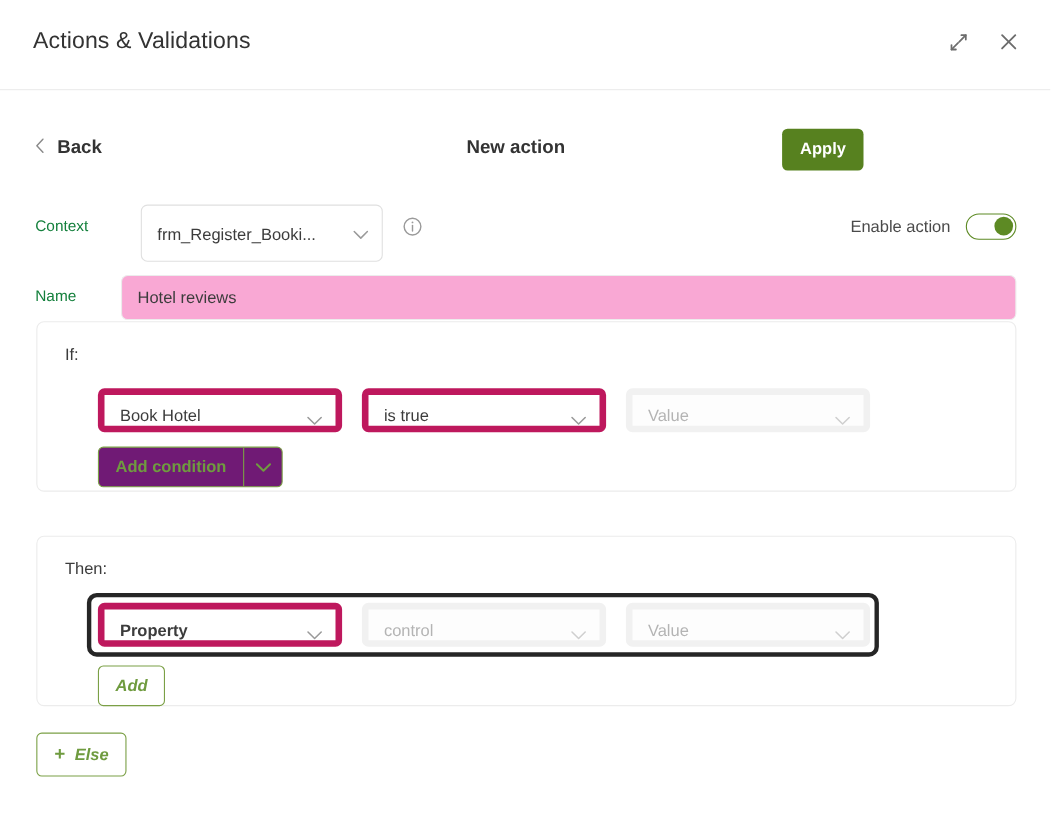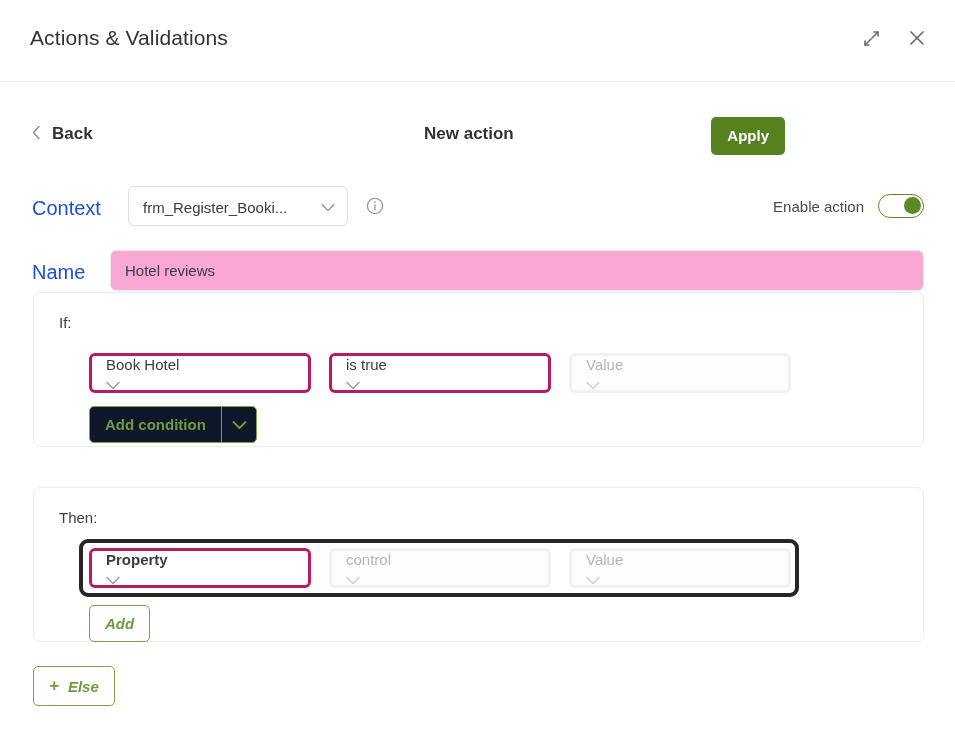--- a/index.html
+++ b/index.html
@@ -107,34 +107,34 @@
 
   
   .context-row {
     position: absolute;
     left: 0;
     top: 186px;
     width: 955px;
     height: 40px;
   }
   .field-label {
-    font-size: 20px;
-    color: #1d4ed8;
+    font-size: 14px;
+    color: #15803d;
   }
   .context-label {
     position: absolute;
     left: 32px;
     top: 11px;
   }
   .context-select {
     position: absolute;
     left: 128px;
     top: 0;
     width: 220px;
-    height: 40px;
+    height: 52px;
     box-sizing: border-box;
     border: 1px solid #e0e0e0;
     border-radius: 6px;
     background: #ffffff;
     display: flex;
     align-items: center;
     padding: 3px 12px 0 14px;
     cursor: pointer;
   }
   .context-select .sel-text {
@@ -233,28 +233,27 @@
     top: 21px;
     font-size: 15px;
     color: #3c3c3c;
   }
 
   
   .sel {
     position: absolute;
     height: 40px;
     box-sizing: border-box;
-    border: 3px solid #be185d;
+    border: 6px solid #be185d;
     border-radius: 6px;
     background: #ffffff;
     display: flex;
-    align-items: flex-start;
+    align-items: flex-end;
     padding: 0 12px 0 14px;
     cursor: pointer;
-    flex-direction: column;
   }
   .sel .sel-text {
     font-size: 15px;
     color: #3c3c3c;
     flex: 1;
     white-space: nowrap;
     overflow: hidden;
   }
   .sel.disabled {
     border-color: #f1f1f1;
@@ -278,21 +277,21 @@
   
   .split-btn {
     position: absolute;
     left: 55px;
     top: 113px;
     height: 37px;
     display: flex;
     border: 1.5px solid #7ba046;
     border-radius: 5px;
     box-sizing: border-box;
-    background: #0f172a;
+    background: #701a75;
     overflow: hidden;
   }
   .split-main {
     display: flex;
     align-items: center;
     padding: 0 15px;
     font-size: 15px;
     font-weight: bold;
     color: #6f9b3f;
     cursor: pointer;

